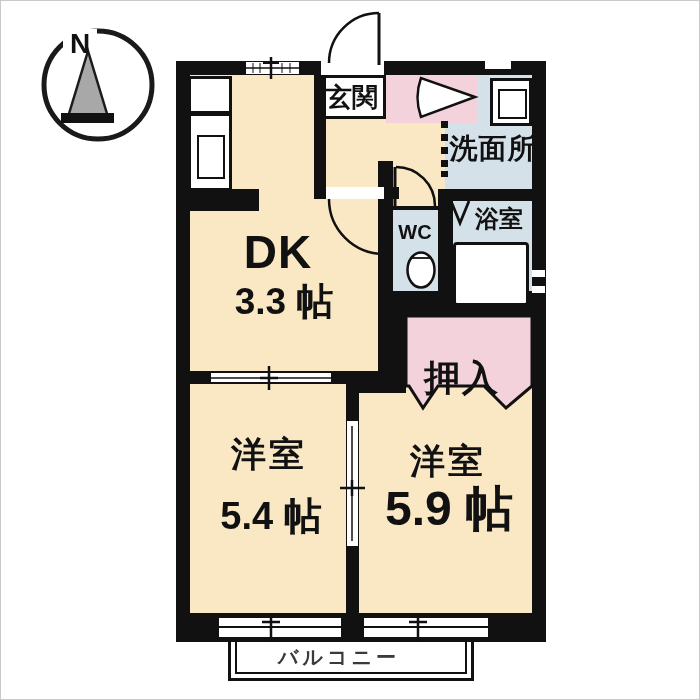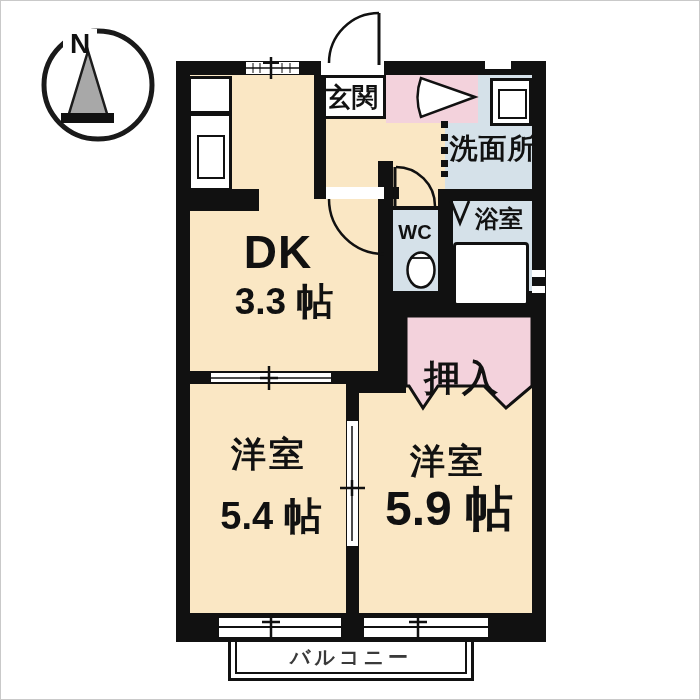--- a/index.html
+++ b/index.html
@@ -154,15 +154,15 @@
   <div class="lbl" style="left:461px;top:345px;font-size:36px;letter-spacing:2px;margin-top:32px;">押入</div>
 
   <div class="lbl" style="left:351px;top:96px;font-size:26px;">玄関</div>
 
   <div class="lbl" style="left:492px;top:148px;font-size:28px;letter-spacing:1px;">洗面所</div>
 
   <div class="lbl" style="left:414px;top:231px;font-size:20px;">WC</div>
 
   <div class="lbl" style="left:498px;top:218px;font-size:24px;">浴室</div>
 
-  <div class="lbl" style="left:350px;top:656px;font-size:20px;letter-spacing:4px;color:#3a3a3a;">バルコニー</div>
+  <div class="lbl" style="left:338px;top:656px;font-size:20px;letter-spacing:4px;color:#3a3a3a;">バルコニー</div>
 
 </div>
 
 </body></html>

